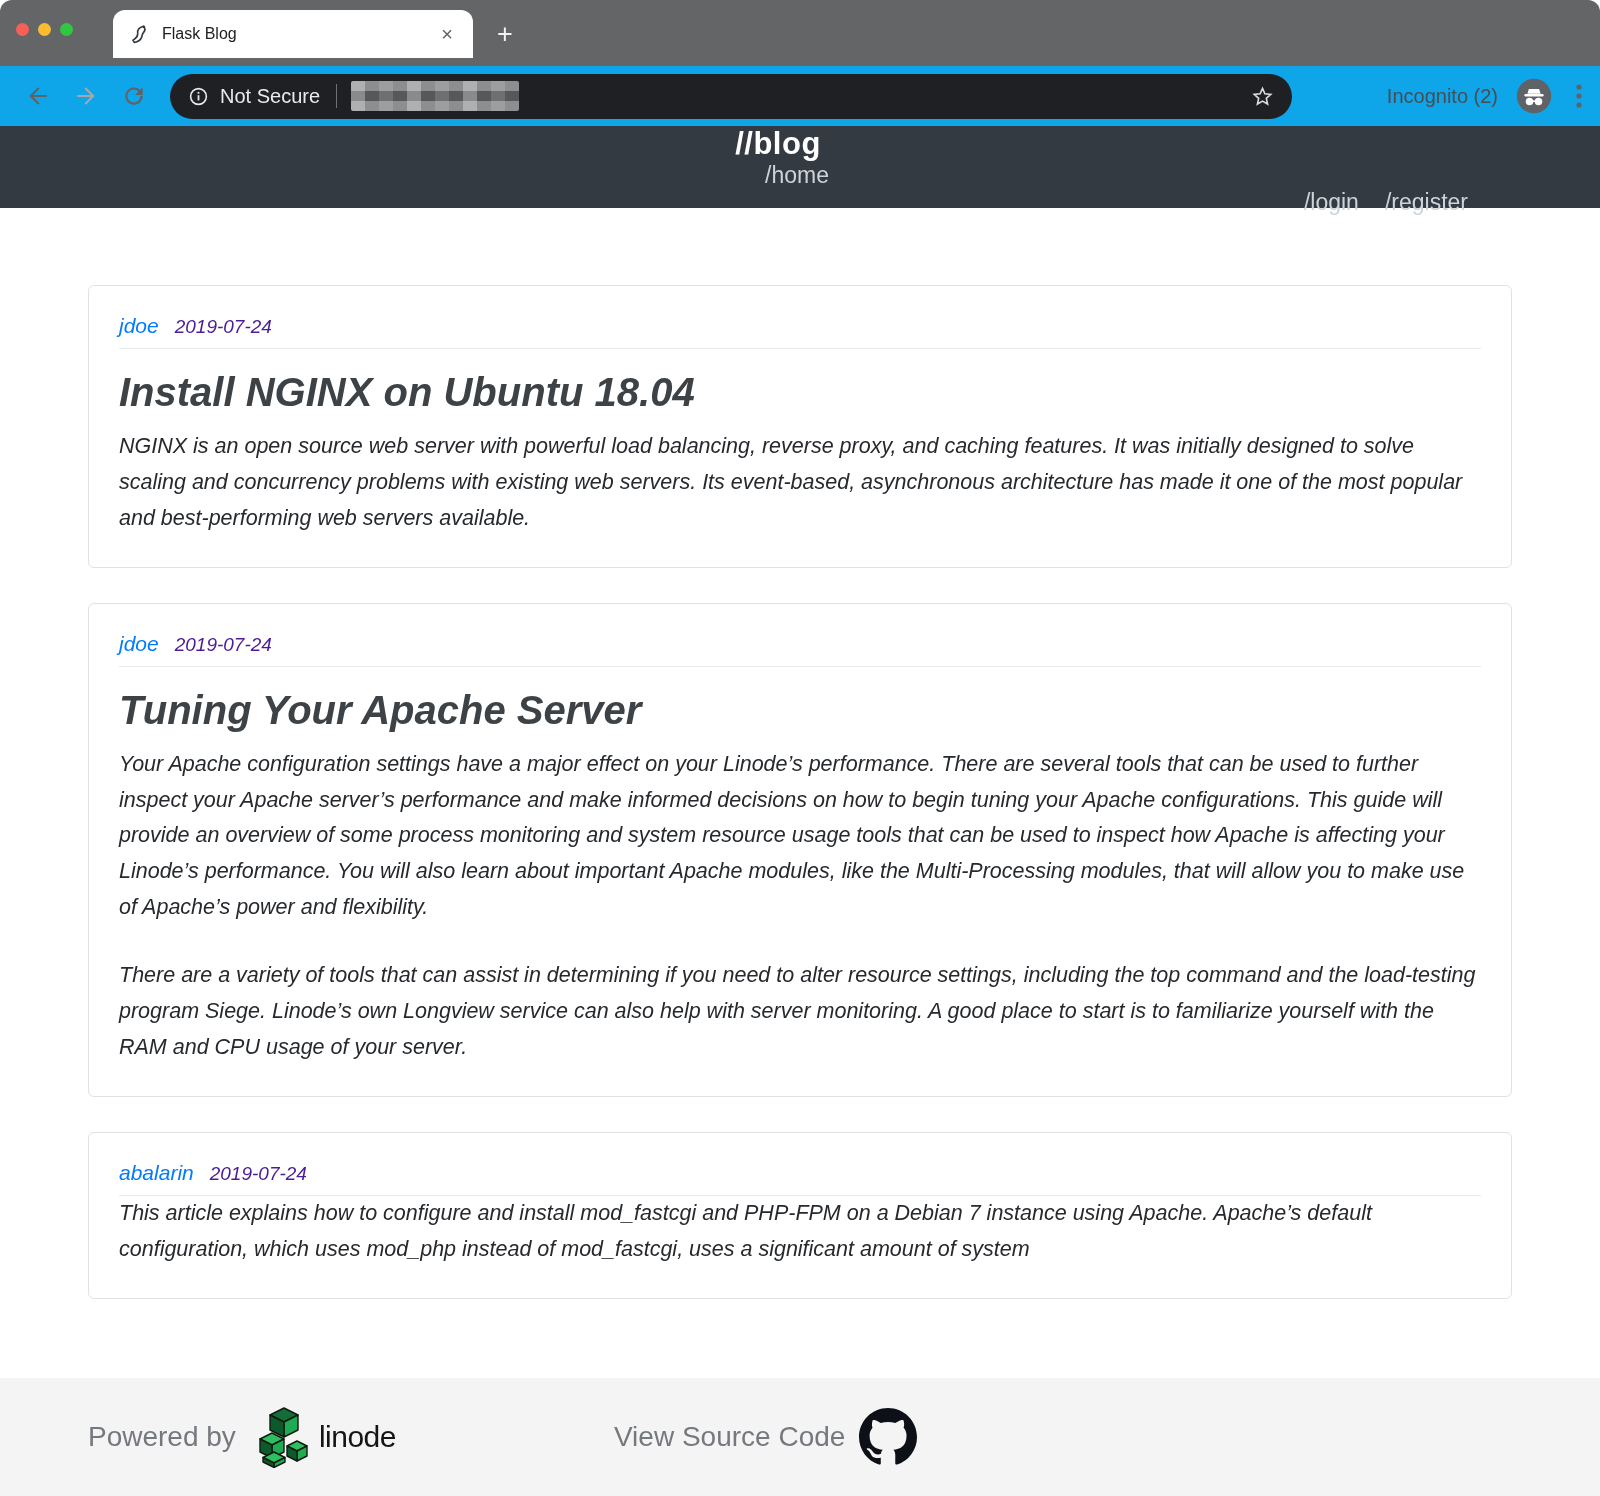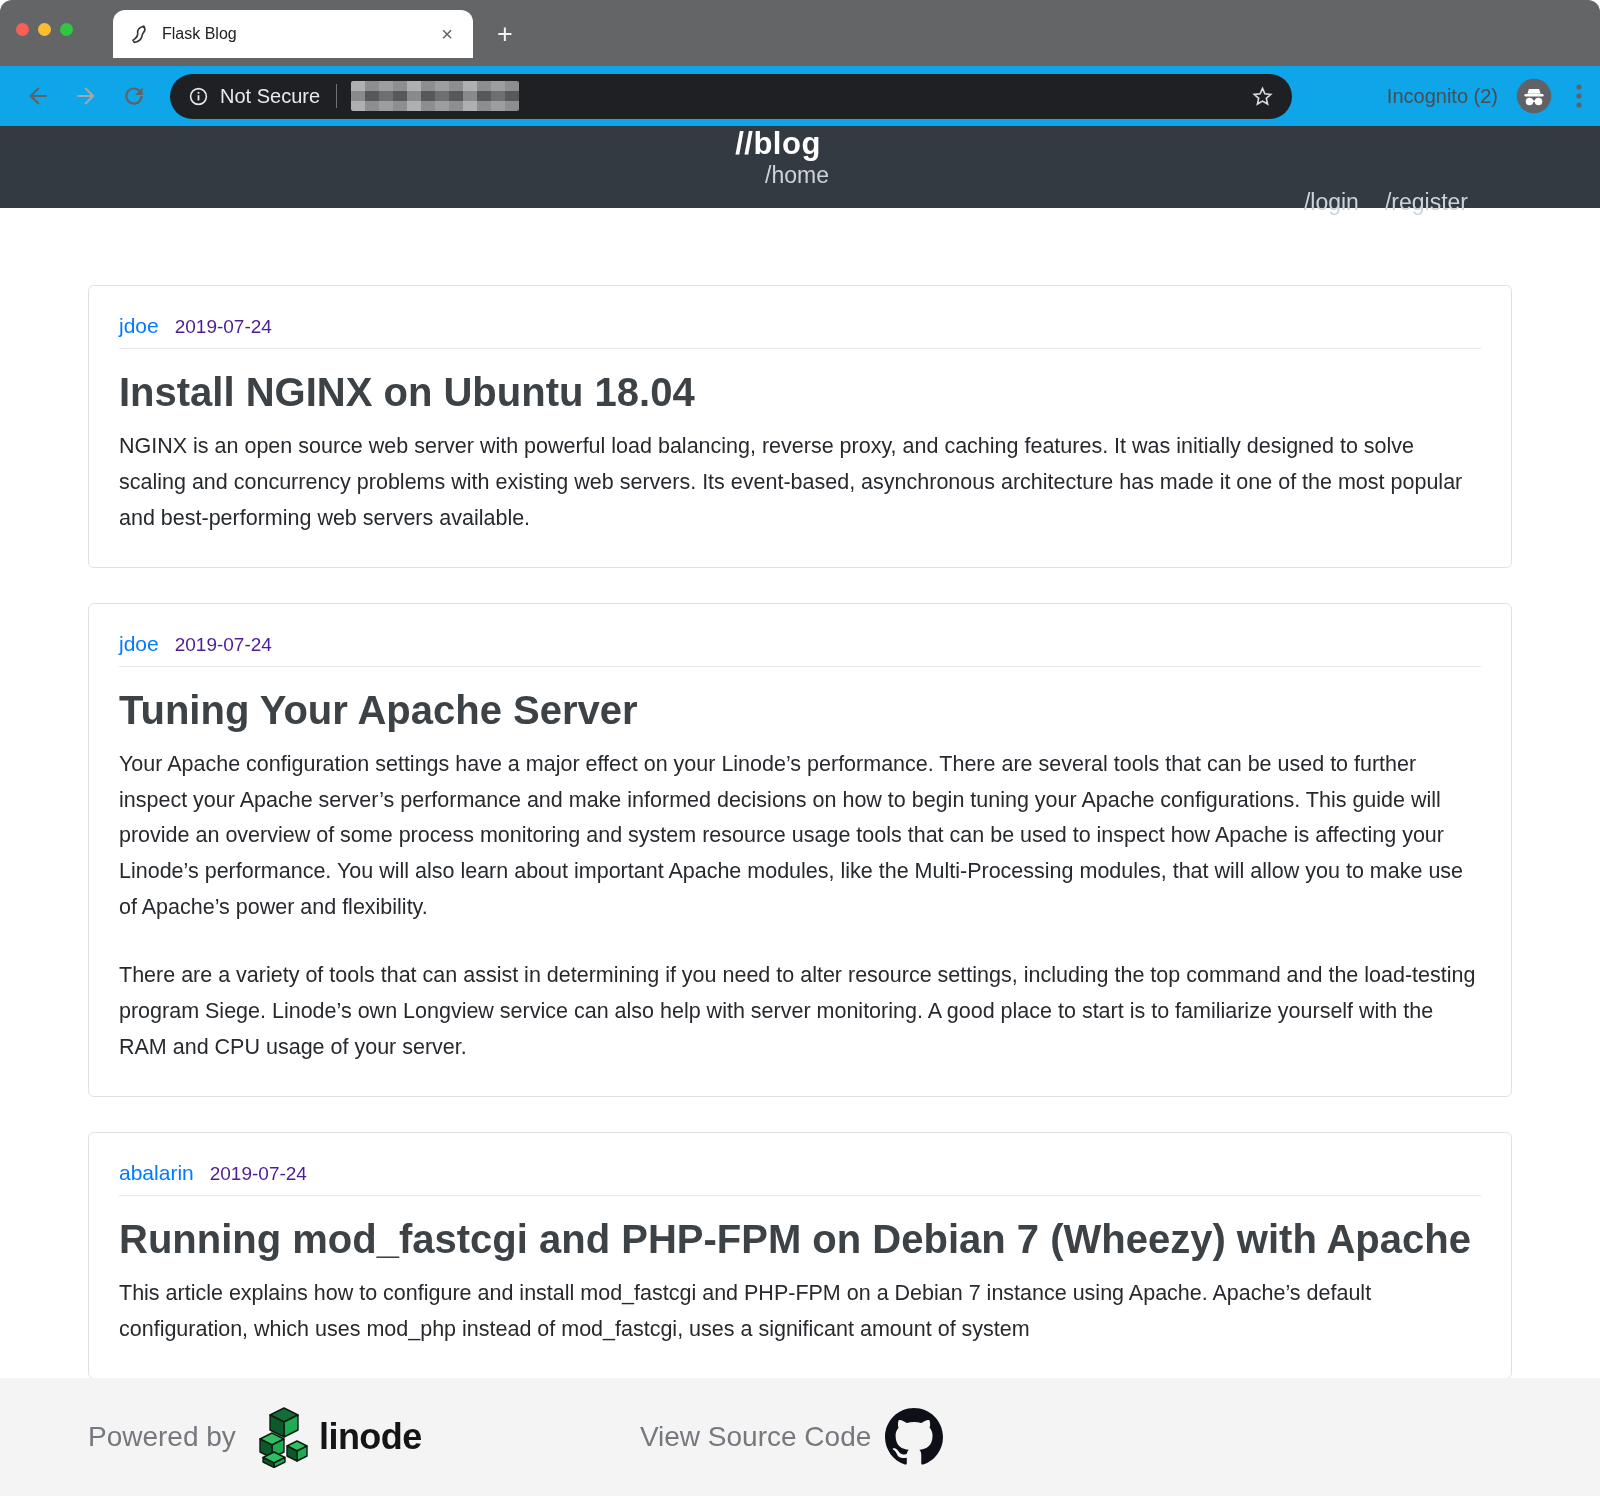--- a/index.html
+++ b/index.html
@@ -58,38 +58,38 @@
   .navbar{height:82px;background:#343a42;display:flex;align-items:center;padding:0 132px 0 88px;box-sizing:border-box;flex-direction:column;}
   .brand{color:#fff;font-size:31px;font-weight:bold;letter-spacing:.5px;}
   .nav-left{display:flex;margin-left:38px;}
   .nav-right{display:flex;margin-left:auto;gap:26px;}
   .nav-link{color:#ccd3d9;font-size:23px;}
 
   
   .content{height:1178px;overflow:hidden;box-sizing:border-box;padding:77px 88px 0 88px;background:#fff;}
   .post-card{
     border:1px solid #dee2e6;border-radius:6px;background:#fff;
-    padding:28px 30px 30px 30px;margin-bottom:35px;box-sizing:border-box;
+    padding:28px 30px 30px 30px;margin-bottom:35px;box-sizing:border-box;font-style:italic;
   }
   .post-meta{display:flex;align-items:baseline;gap:16px;border-bottom:1px solid #e6e9ec;padding-bottom:10px;}
   .post-author{color:#007bff;font-size:21px;}
   .post-date{color:#4c1d95;font-size:19px;}
   .post-title{font-size:40px;font-weight:600;color:#3d4247;margin:16px 0 10px 0;line-height:1.35;}
   .post-body p{font-size:21.5px;line-height:1.67;color:#26292d;margin:0 0 32px 0;}
   .post-body p:last-child{margin-bottom:0;}
 
   
   .footer{
     position:absolute;left:0;bottom:0;width:1600px;height:118px;background:#f4f4f5;
     display:flex;align-items:center;padding:0 88px;box-sizing:border-box;
   }
   .powered{display:flex;align-items:center;}
   .powered-label{font-size:28px;color:#75797e;margin-right:21px;}
   .linode-logo{width:54px;height:62px;margin-right:8px;}
-  .linode-name{font-size:36px;font-weight:bold;color:#141517;letter-spacing:-.5px;}
+  .linode-name{font-size:30px;font-weight:normal;color:#141517;letter-spacing:-.5px;}
   .source{display:flex;align-items:center;margin-left:218px;}
   .source-label{font-size:28px;color:#75797e;margin-right:14px;}
   .github-logo{width:58px;height:58px;}
 </style>
 </head>
 <body>
 
 <div class="window">
 
   <div class="tabstrip">
@@ -184,21 +184,20 @@
           <p>Your Apache configuration settings have a major effect on your Linode’s performance. There are several tools that can be used to further inspect your Apache server’s performance and make informed decisions on how to begin tuning your Apache configurations. This guide will provide an overview of some process monitoring and system resource usage tools that can be used to inspect how Apache is affecting your Linode’s performance. You will also learn about important Apache modules, like the Multi-Processing modules, that will allow you to make use of Apache’s power and flexibility.</p>
           <p>There are a variety of tools that can assist in determining if you need to alter resource settings, including the top command and the load-testing program Siege. Linode’s own Longview service can also help with server monitoring. A good place to start is to familiarize yourself with the RAM and CPU usage of your server.</p>
         </div>
     </article>
 
     <article class="post-card">
       <div class="post-meta">
         <a class="post-author">abalarin</a>
         <span class="post-date">2019-07-24</span>
       </div>
-      <h2 class="post-title">Running mod_fastcgi and PHP-FPM on Debian 7 (Wheezy) with Apache</h2>
       <div class="post-body">
           <p>This article explains how to configure and install mod_fastcgi and PHP-FPM on a Debian 7 instance using Apache. Apache’s default configuration, which uses mod_php instead of mod_fastcgi, uses a significant amount of system</p>
         </div>
     </article>
   </div>
 
   <div class="footer">
     <div class="powered">
       <span class="powered-label">Powered by</span>
       <svg class="linode-logo" viewBox="0 0 54 62">

